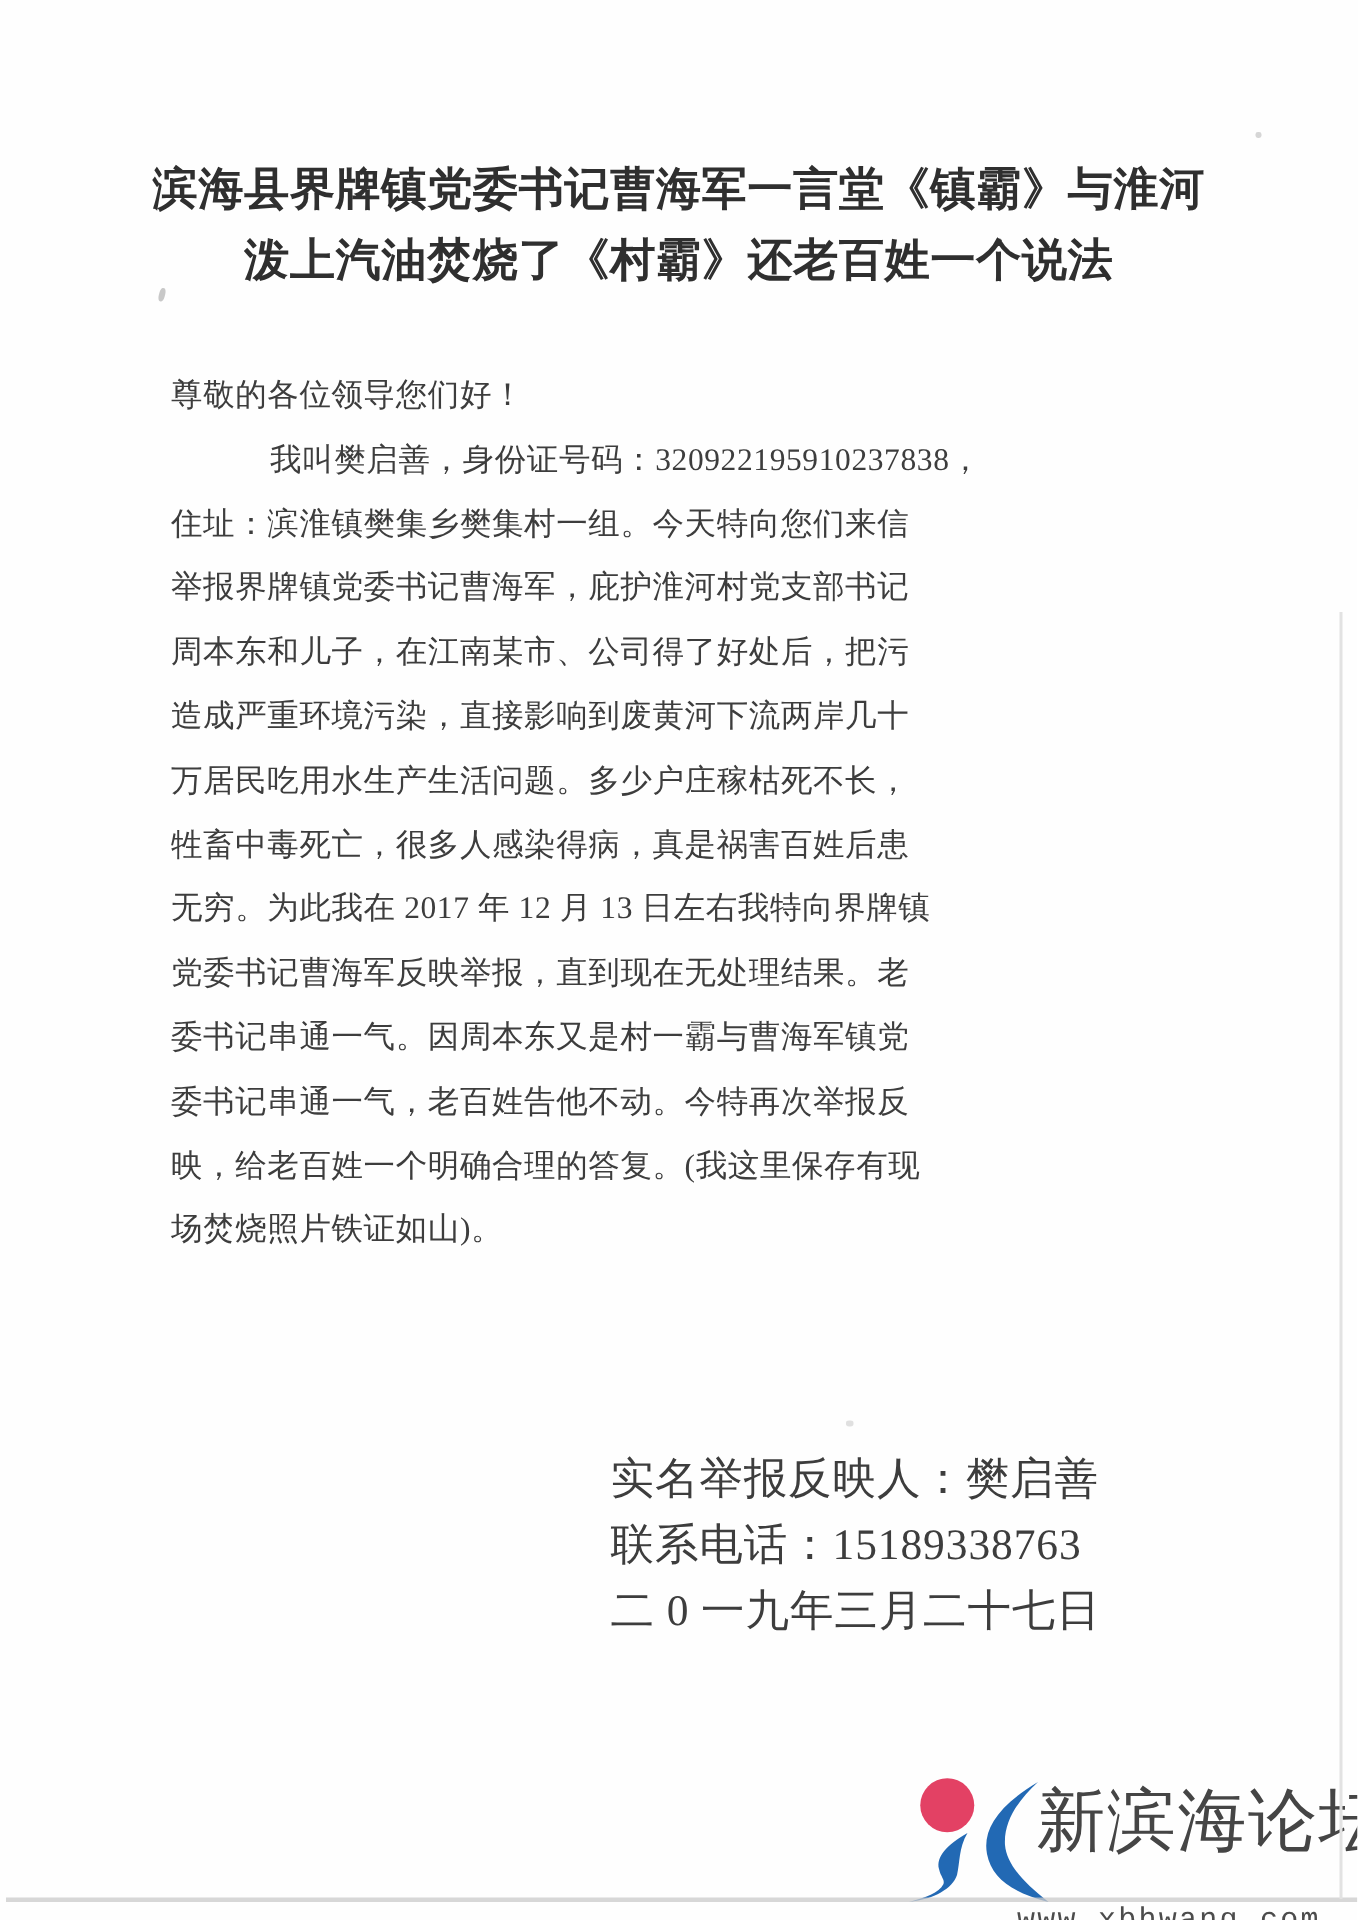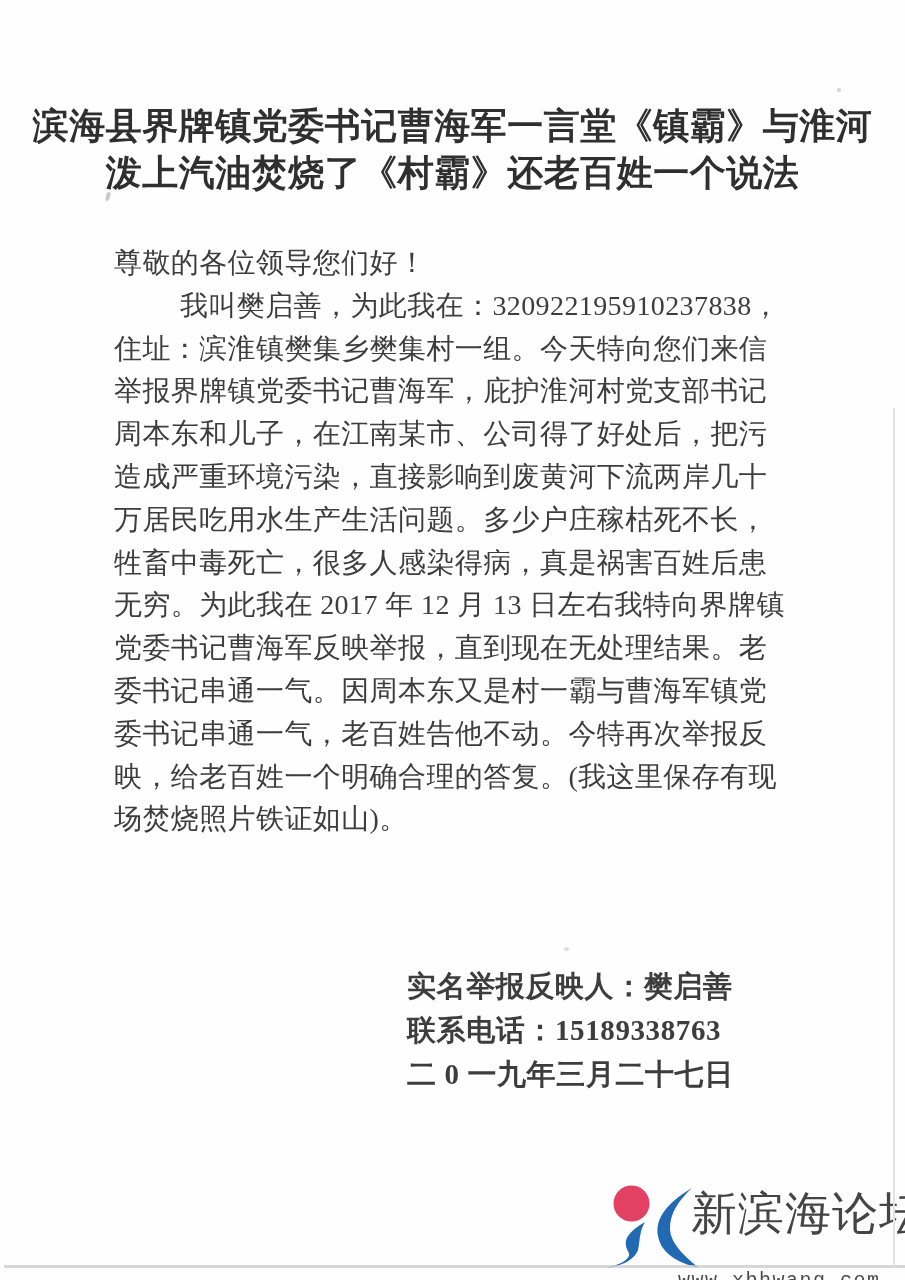--- a/index.html
+++ b/index.html
@@ -8,41 +8,40 @@
     width:905px;height:1280px;
     background:#fefefe;
     overflow:hidden;
     font-family:"Liberation Serif","DejaVu Serif",serif;
   }
   
   .title{
     position:absolute;top:103px;left:0;right:0;
     margin:0;
     text-align:center;
-    font-size:36px;line-height:47px;
+    font-size:30px;line-height:47px;
     font-weight:bold;color:#2f2f2f;
     letter-spacing:0.5px;
   }
   .title .tline{display:block;}
   
   .bodytext{
     position:absolute;top:242px;left:114px;width:684px;
-    font-size:28px;line-height:42.8px;
+    font-size:21px;line-height:42.8px;
     color:#3d3d3d;letter-spacing:0.4px;
     white-space:nowrap;
   }
   .bodytext .line{height:42.8px;}
   .bodytext .indent{padding-left:66px;}
   
   .signature{
     position:absolute;top:964px;left:407px;
     font-size:29px;line-height:44px;
     color:#3d3d3d;letter-spacing:0.6px;
     white-space:nowrap;
-    font-weight:bold;
   }
   
   .watermark{position:absolute;left:0;top:0;width:905px;height:1280px;pointer-events:none;}
   .wm-logo{position:absolute;left:597px;top:1180px;width:104px;height:88px;opacity:0.96;}
   .wm-name{
     position:absolute;left:691px;top:1188px;
     font-family:Liberation Sans, sans-serif;
     font-size:46px;line-height:50px;font-weight:500;
     color:#454545;letter-spacing:1px;white-space:nowrap;
   }
@@ -71,21 +70,21 @@
 
 <div class="page">
 
   <h1 class="title">
     <span class="tline">滨海县界牌镇党委书记曹海军一言堂《镇霸》与淮河</span>
     <span class="tline">泼上汽油焚烧了《村霸》还老百姓一个说法</span>
   </h1>
 
   <div class="bodytext">
     <div class="line">尊敬的各位领导您们好！</div>
-    <div class="line indent">我叫樊启善，为此我在：320922195910237838，</div>
+    <div class="line indent">我叫樊启善，身份证号码：320922195910237838，</div>
     <div class="line">住址：滨淮镇樊集乡樊集村一组。今天特向您们来信</div>
     <div class="line">举报界牌镇党委书记曹海军，庇护淮河村党支部书记</div>
     <div class="line">周本东和儿子，在江南某市、公司得了好处后，把污</div>
     <div class="line">造成严重环境污染，直接影响到废黄河下流两岸几十</div>
     <div class="line">万居民吃用水生产生活问题。多少户庄稼枯死不长，</div>
     <div class="line">牲畜中毒死亡，很多人感染得病，真是祸害百姓后患</div>
     <div class="line">无穷。为此我在 2017 年 12 月 13 日左右我特向界牌镇</div>
     <div class="line">党委书记曹海军反映举报，直到现在无处理结果。老</div>
     <div class="line">委书记串通一气。因周本东又是村一霸与曹海军镇党</div>
     <div class="line">委书记串通一气，老百姓告他不动。今特再次举报反</div>

